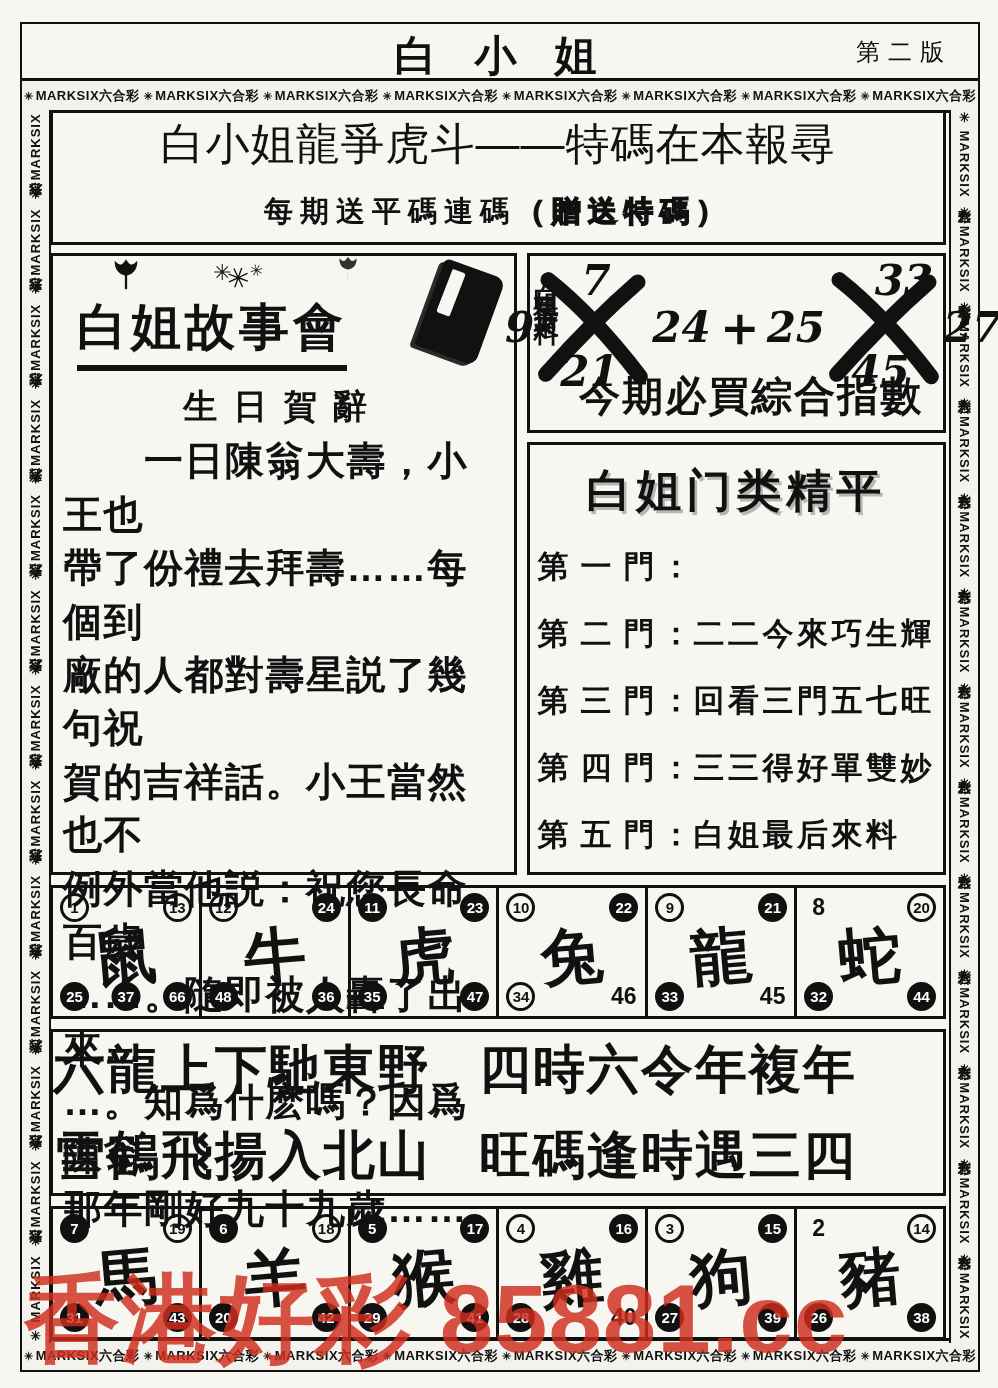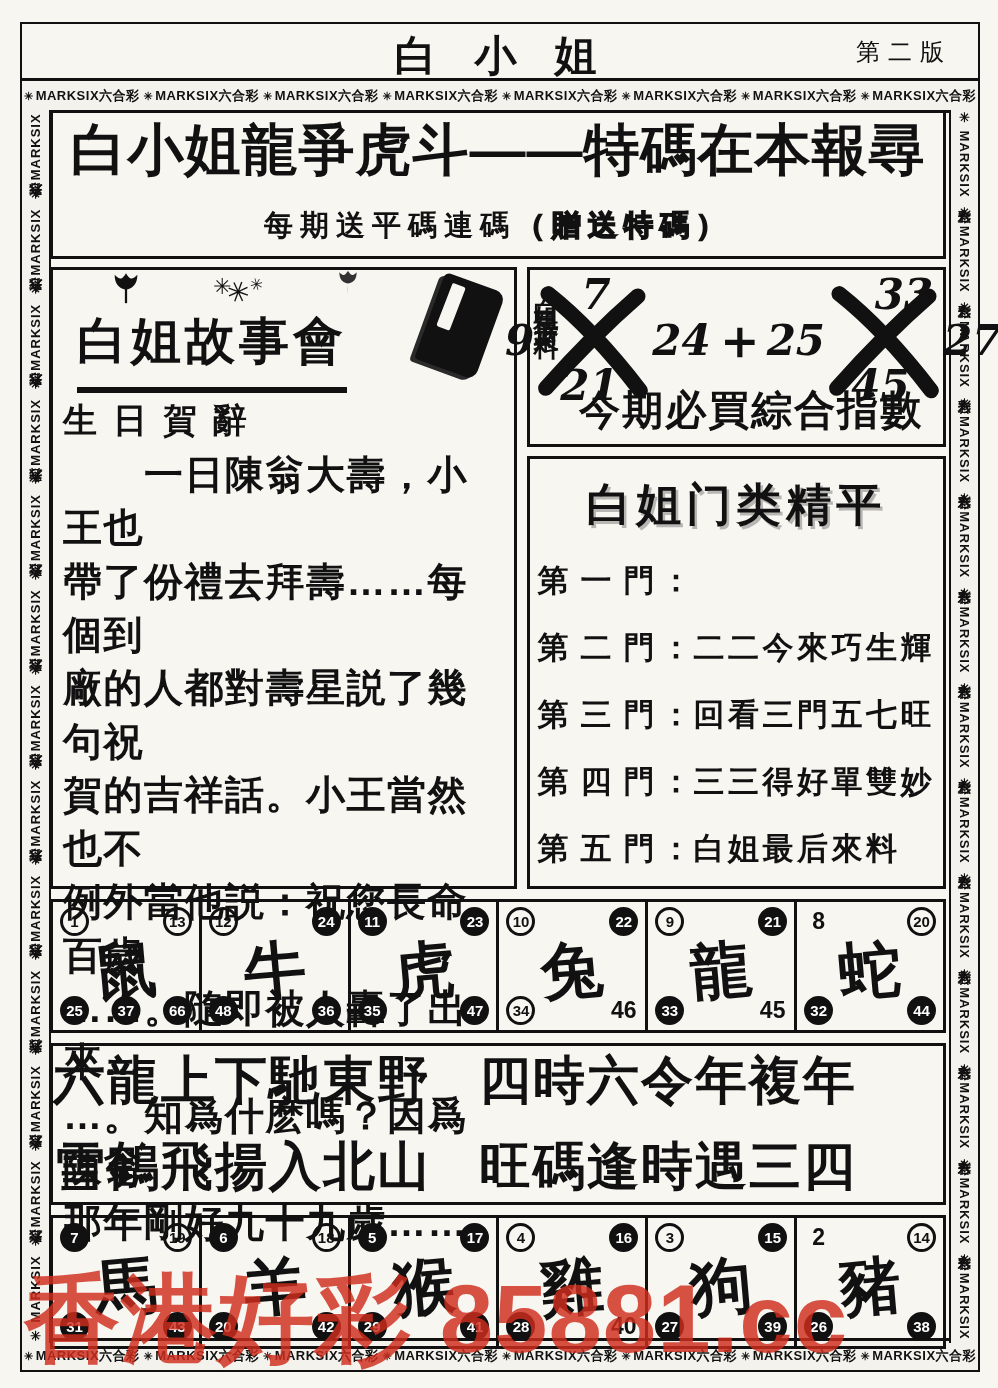--- a/index.html
+++ b/index.html
@@ -18,42 +18,42 @@
   .brand-item{font-size:13px;font-weight:800;white-space:nowrap;letter-spacing:0.5px;}
   .brand-item .fl{font-size:11px;margin-right:2px;}
   .strip-v{position:absolute;top:110px;bottom:45px;width:27px;writing-mode:vertical-rl;font-size:13px;font-weight:800;letter-spacing:1px;line-height:27px;overflow:hidden;white-space:nowrap;background:#f3f2ec;}
   .strip-left{left:20px;border-right:2px solid #111;border-left:2px solid #111;transform:rotate(180deg);}
   .strip-right{right:18px;border-left:2px solid #111;border-right:2px solid #111;}
 
   
   .content{position:absolute;left:50px;top:110px;width:896px;bottom:48px;display:flex;flex-direction:column;}
 
   .headline-box{border:3px solid #111;padding:6px 4px 10px;text-align:center;}
-  .headline-main{font-size:56px;font-weight:700;line-height:1.12;white-space:nowrap;letter-spacing:1px;}
+  .headline-main{font-size:44px;font-weight:400;line-height:1.12;white-space:nowrap;letter-spacing:1px;}
   .headline-sub{margin-top:24px;font-size:29px;font-weight:900;letter-spacing:7px;}
   .headline-sub .hollow{color:#f7f6f1;-webkit-text-stroke:1.6px #111;text-shadow:0 0 1px #111;}
 
   .cols{display:flex;gap:10px;margin-top:8px;height:622px;}
   .story-box{width:508px;border:3px solid #111;padding:4px 10px;box-sizing:border-box;position:relative;}
   .right-col{flex:1;display:flex;flex-direction:column;gap:9px;}
 
   
   .story-head{position:relative;height:116px;}
-  .story-title{position:absolute;left:14px;top:34px;font-size:50px;font-weight:900;letter-spacing:4px;padding-bottom:12px;border-bottom:6px solid #111;white-space:nowrap;}
+  .story-title{position:absolute;left:14px;top:34px;font-size:50px;font-weight:900;letter-spacing:4px;padding-bottom:4px;border-bottom:6px solid #111;white-space:nowrap;}
   .tulip{position:absolute;width:34px;height:34px;}
   .tulip svg{width:100%;height:100%;}
   .tulip-1{left:46px;top:-2px;}
   .tulip-2{left:272px;top:-4px;width:26px;height:26px;opacity:.85;}
   .stars{position:absolute;left:150px;top:-6px;font-size:22px;letter-spacing:-2px;}
   .stars span{display:inline-block;}
   .stars .s2{transform:rotate(20deg) translateY(8px);font-size:28px;}
   .stars .s3{transform:rotate(-15deg) translateY(-4px);font-size:16px;}
   .book{position:absolute;right:12px;top:6px;width:64px;height:92px;background:#111;border-radius:6px 10px 10px 4px;transform:rotate(20deg);box-shadow:-4px 4px 0 #2a2a2a;}
   .book .label{position:absolute;left:10px;top:8px;width:14px;height:46px;background:#f7f6f1;border-radius:2px;transform:rotate(1deg);}
-  .story-subtitle{text-align:left;font-size:34px;font-weight:700;letter-spacing:16px;margin:8px 0 4px;}
+  .story-subtitle{text-align:center;font-size:34px;font-weight:700;letter-spacing:16px;margin:8px 0 4px;}
   .story-body{font-size:39px;line-height:1.37;font-weight:600;white-space:pre-line;letter-spacing:1.5px;}
 
   
   .laliao-box{height:206px;border:3px solid #111;position:relative;box-sizing:border-box;}
   .laliao-vlabel{position:absolute;left:3px;top:8px;bottom:4px;width:30px;writing-mode:vertical-rl;font-size:25px;font-weight:900;letter-spacing:7px;font-family:"DejaVu Serif",serif;}
   .laliao-nums{position:absolute;left:36px;right:2px;top:2px;height:138px;display:flex;align-items:center;justify-content:center;}
   .hand{font-family:"DejaVu Serif",serif;font-style:italic;font-weight:700;font-size:42px;}
   .xc{position:relative;width:118px;height:118px;flex:0 0 auto;}
   .xc svg{position:absolute;inset:0;width:100%;height:100%;}
   .xc .tn{position:absolute;top:-12px;left:50%;transform:translateX(-40%);}

